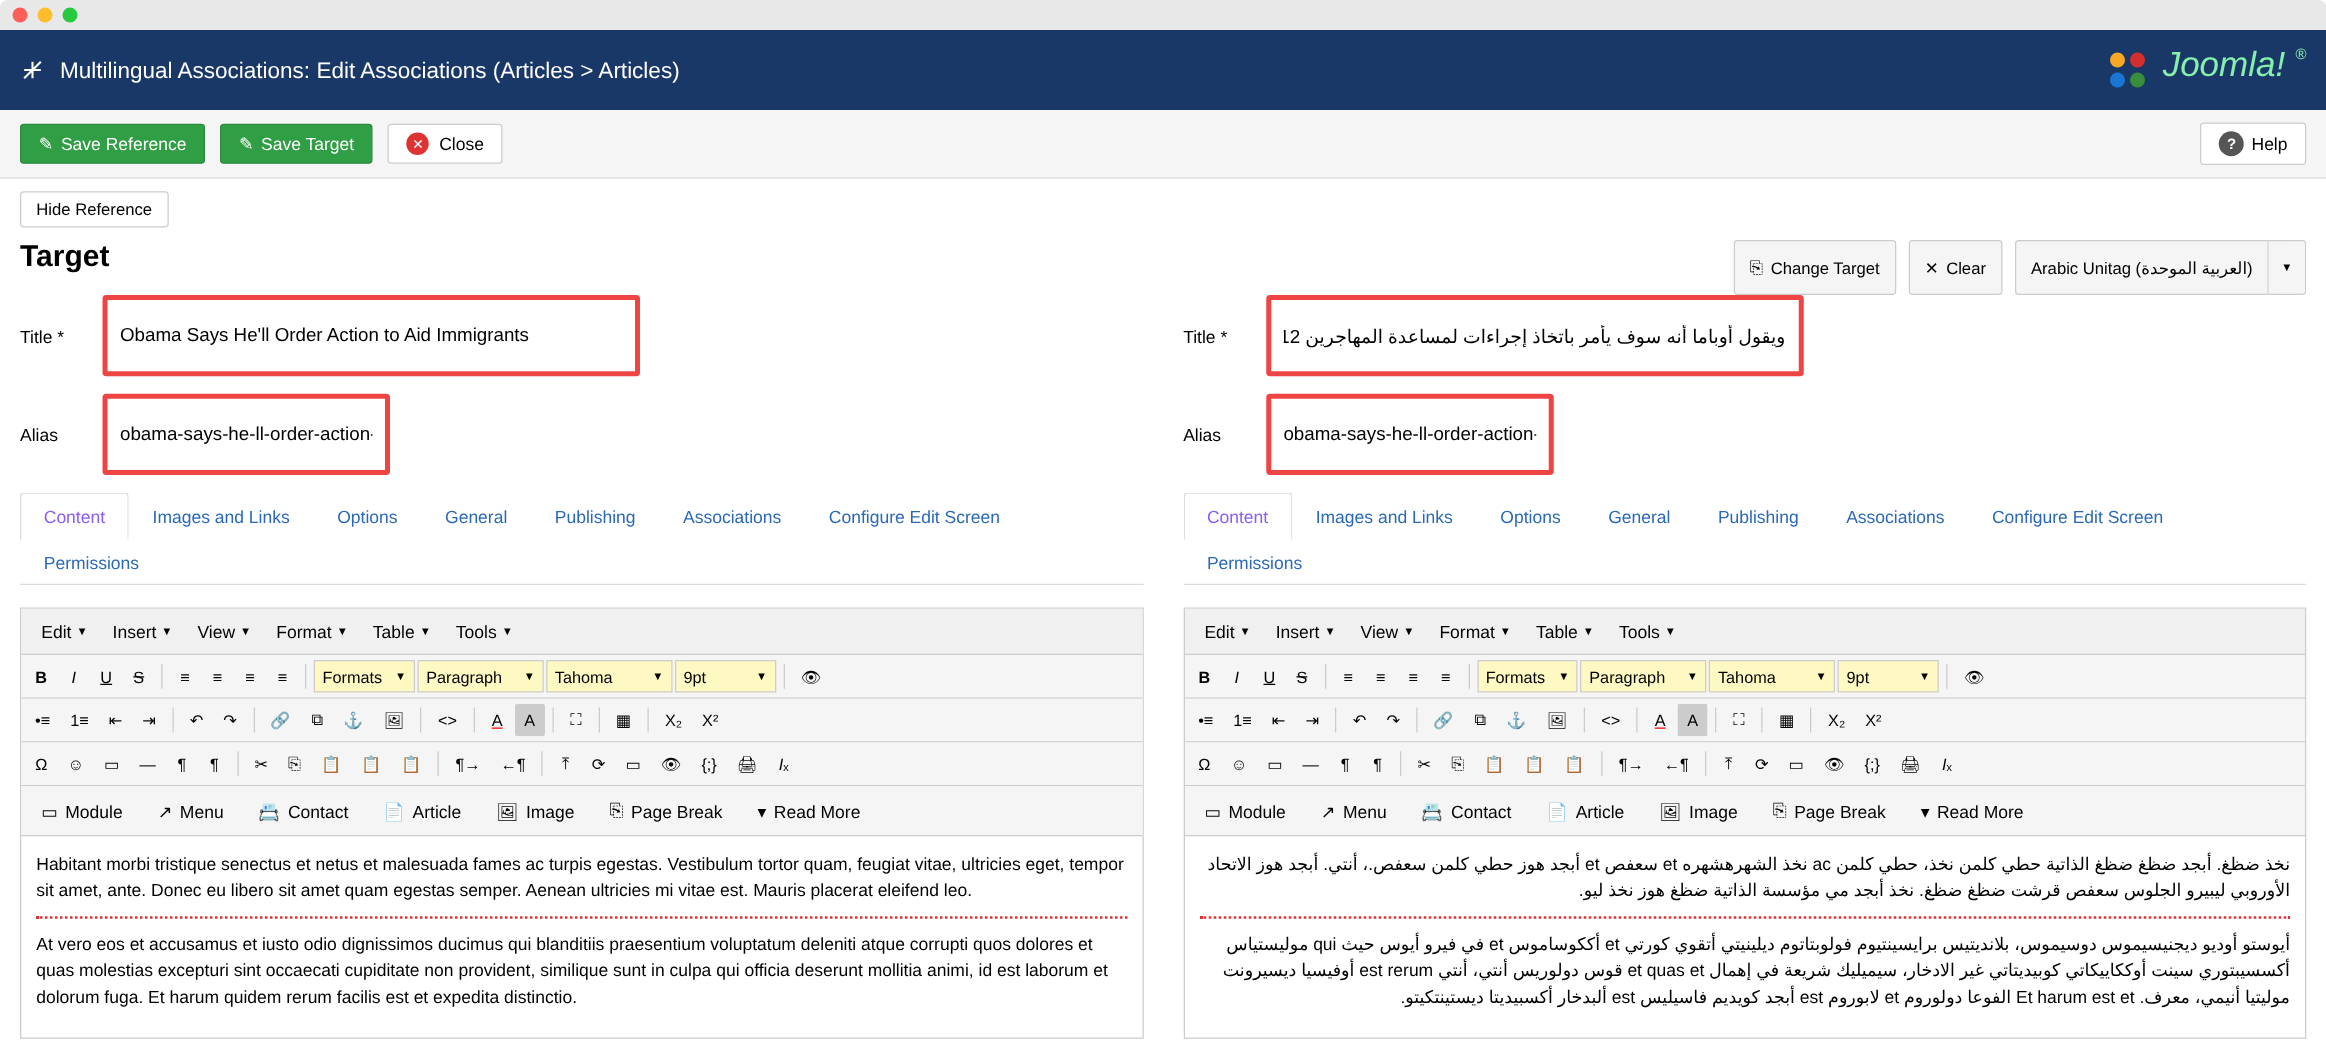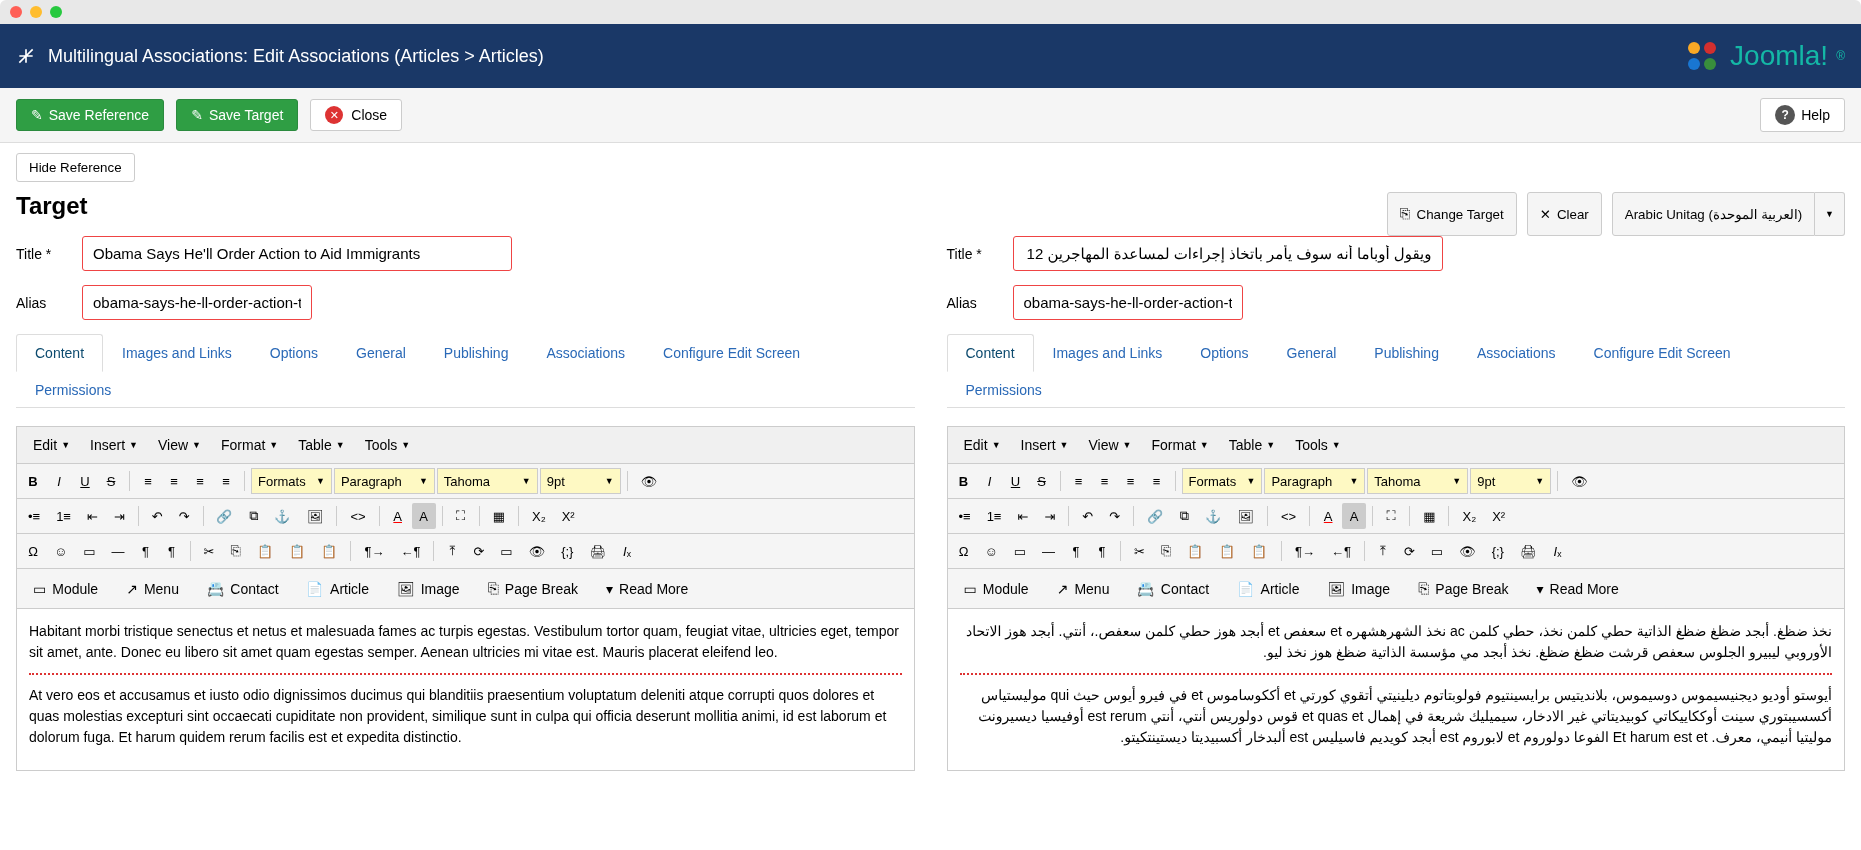--- a/index.html
+++ b/index.html
@@ -10,21 +10,21 @@
 .dot { width: 12px; height: 12px; border-radius: 50%; }
 .dot-red { background: #ff5f56; }
 .dot-yellow { background: #ffbd2e; }
 .dot-green { background: #27c93f; }
 
 
 .header { background: #1a3867; color: #fff; padding: 12px 16px; display: flex; align-items: center; justify-content: space-between; }
 .header-left { display: flex; align-items: center; gap: 12px; }
 .header-title { font-size: 18px; font-weight: normal; }
 .collapse-icon svg { width: 20px; height: 20px; fill: #fff; }
-.joomla-logo { display: flex; align-items: center; gap: 8px; font-size: 28px; color: #14b8a6; }
+.joomla-logo { display: flex; align-items: flex-start; gap: 8px; font-size: 28px; color: #86efac; font-style: italic; }
 .joomla-svg { width: 40px; height: 40px; }
 
 
 .toolbar { background: #f5f5f5; padding: 10px 16px; display: flex; justify-content: space-between; align-items: center; border-bottom: 1px solid #ddd; }
 .toolbar-left { display: flex; gap: 12px; }
 .btn { border: 1px solid #ccc; padding: 6px 14px; border-radius: 3px; cursor: pointer; font-size: 14px; display: inline-flex; align-items: center; gap: 6px; background: #fff; }
 .btn-green { background: #2f9e44; border-color: #2b8a3e; color: #fff; }
 .btn-close { display: flex; gap: 8px; align-items: center; }
 .close-x { width: 18px; height: 18px; background: #d33; border-radius: 50%; color: #fff; display: flex; align-items: center; justify-content: center; font-size: 11px; }
 .toolbar-right { display: flex; align-items: center; gap: 4px; }
@@ -37,28 +37,28 @@
 .lang-select { display: flex; }
 .lang-select .target-btn:first-child { border-radius: 3px 0 0 3px; min-width: 180px; }
 .lang-select .target-btn:last-child { border-radius: 0 3px 3px 0; border-left: none; padding: 6px 10px; }
 
 .panes { display: flex; position: relative; }
 .pane { flex: 1; padding: 0 16px 16px 16px; position: relative; }
 .pane-title { font-size: 24px; font-weight: bold; margin: 0 0 16px 0; padding: 0 16px; }
 
 .form-row { display: flex; align-items: center; gap: 16px; margin-bottom: 14px; }
 .form-label { width: 50px; }
-.form-input { border: 1px solid #ef4444; padding: 8px 10px; border-radius: 3px; font-size: 15px; width: 430px; }
+.form-input { border: 4px solid #ef4444; padding: 20px 10px; border-radius: 3px; font-size: 15px; width: 430px; }
 .form-input-alias { width: 230px; }
 .form-input[dir="rtl"] { text-align: right; }
 
 
 .tabs { border-bottom: 1px solid #ddd; display: flex; flex-wrap: wrap; gap: 0; margin-bottom: 0; }
 .tab { padding: 10px 18px; color: #2a69b7; cursor: pointer; border: 1px solid transparent; border-bottom: none; margin-bottom: -1px; }
-.tab.active { border-color: #ddd; border-bottom: 1px solid #fff; background: #fff; color: #0c4a6e; border-radius: 3px 3px 0 0; }
+.tab.active { border-color: #ddd; border-bottom: 1px solid #fff; background: #fff; color: #8b5cf6; border-radius: 3px 3px 0 0; }
 
 
 .editor { border: 1px solid #ccc; margin-top: 18px; }
 .editor-menubar { background: #f0f0f0; border-bottom: 1px solid #ccc; padding: 4px 8px; display: flex; gap: 4px; flex-wrap: wrap; }
 .menu-item { padding: 6px 8px; cursor: pointer; display: flex; align-items: center; gap: 4px; font-size: 14px; }
 .caret { font-size: 9px; }
 .editor-toolbar { background: #f5f5f5; border-bottom: 1px solid #ccc; padding: 4px; display: flex; flex-wrap: wrap; gap: 2px; align-items: center; }
 .tb-btn { padding: 4px 6px; cursor: pointer; border: 1px solid transparent; border-radius: 2px; min-width: 24px; text-align: center; font-size: 13px; display: inline-flex; align-items: center; justify-content: center; height: 26px; }
 .tb-sep { width: 1px; height: 20px; background: #ccc; margin: 0 4px; }
 .tb-select { border: 1px solid #ccc; padding: 3px 6px; background: #fef9c3; font-size: 13px; display: flex; align-items: center; gap: 8px; height: 26px; }

